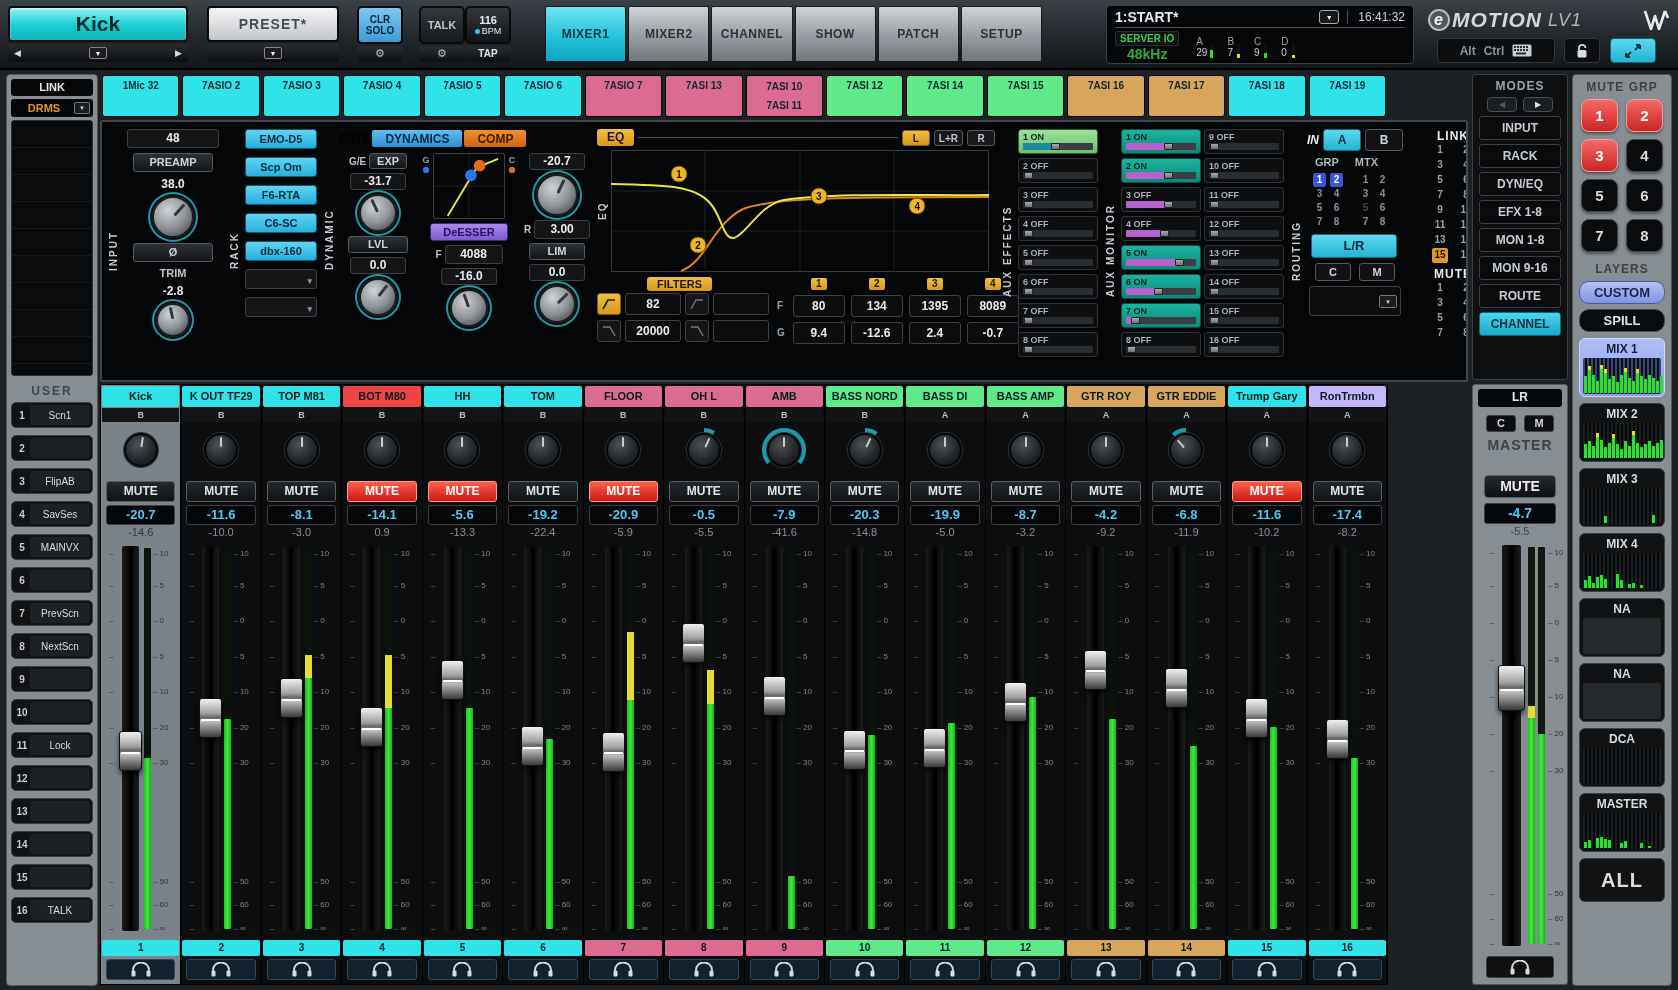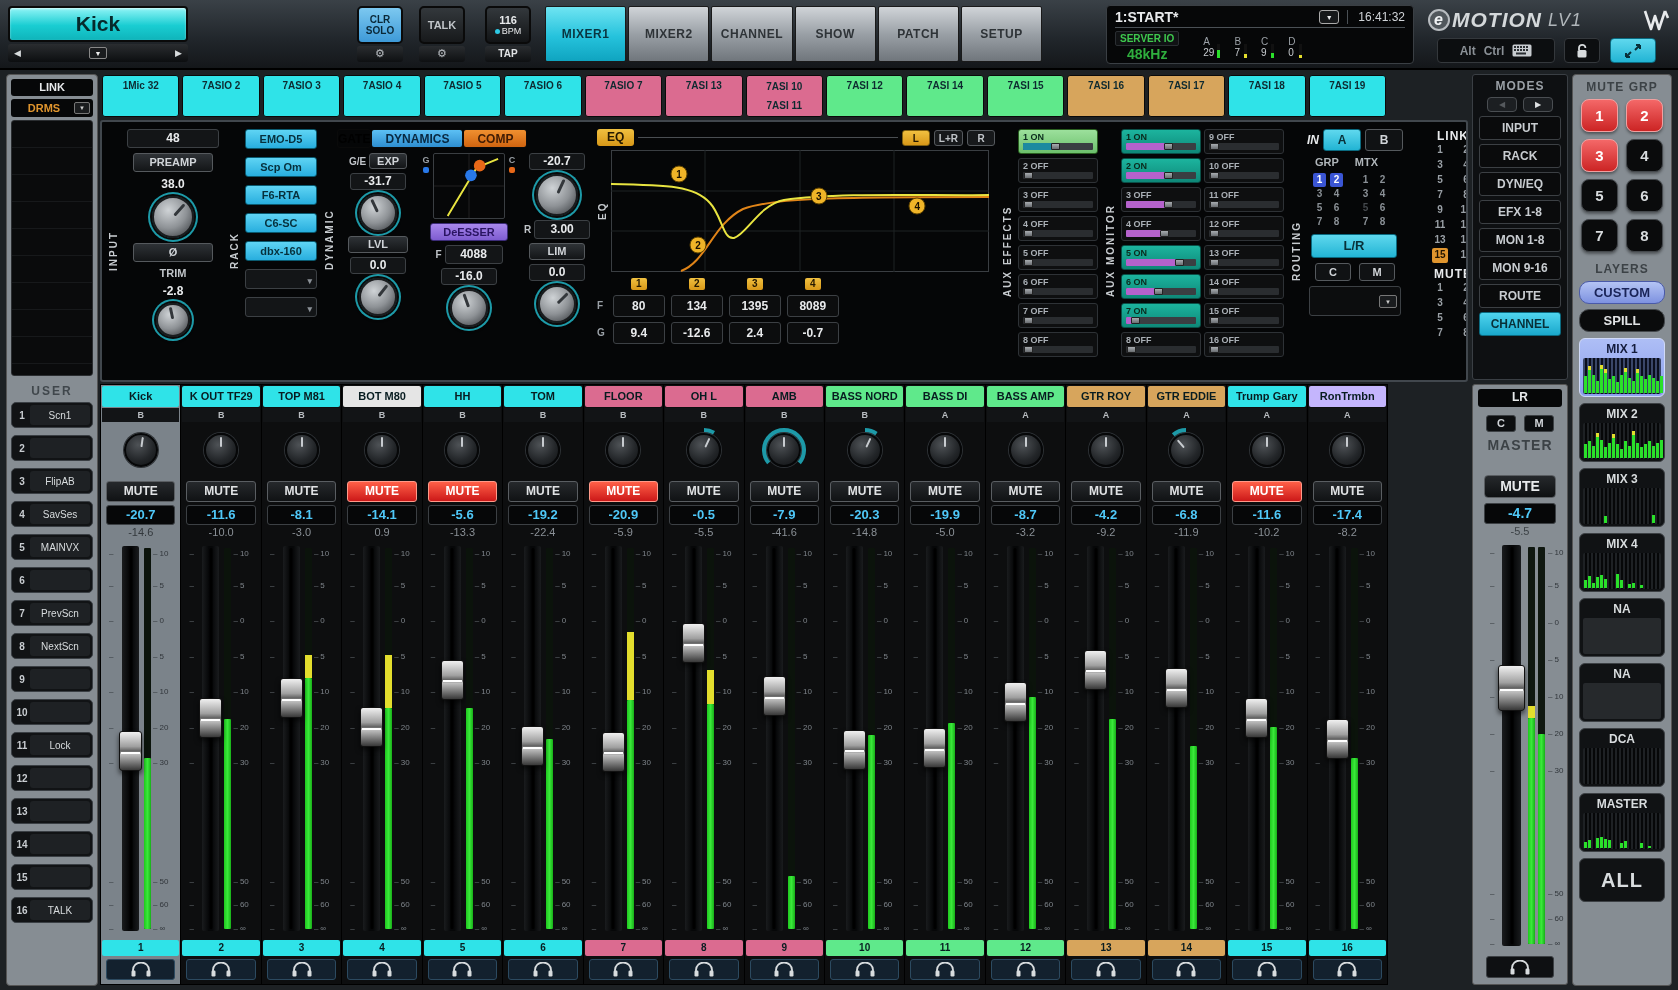--- a/index.html
+++ b/index.html
@@ -42,21 +42,21 @@
     justify-content:center; font-size:12px; font-weight:bold; color:#2e3337;
     letter-spacing:.5px; cursor:default;}
   .tab.active { background:linear-gradient(#6fe4f2,#25c2dc 55%,#0fa4c0); color:#0a3540;}
   #session-panel { left:1106px; top:5px; width:308px; height:59px; background:#060708;
     border:1px solid #3a3f44; border-radius:4px; padding:3px 8px; color:#e8eaec;}
   #session-top { display:flex; align-items:center; border-bottom:1px solid #4a5055; padding-bottom:2px;}
   #session-name { font-size:14px; font-weight:bold; flex:1;}
   #session-dd { width:20px; height:14px; border:1px solid #aaa; border-radius:3px;
     font-size:7px; display:flex;align-items:center;justify-content:center; background:#16181a; margin-right:8px;}
   #session-time { font-size:12px; color:#d0d4d8; border-left:1px solid #4a5055; padding-left:10px;}
-  #session-bot { display:flex; align-items:center; margin-top:3px; gap:24px;}
+  #session-bot { display:flex; align-items:center; margin-top:3px; gap:17px;}
   .srv-chip { font-size:10px; font-weight:bold; color:#3ec84e; border:1px solid #2a2e32;
     background:#101214; padding:0 4px; border-radius:2px; line-height:13px;}
   .srv-rate { font-size:14px; font-weight:bold; color:#2fae3e; text-align:center;}
   .iom { display:flex; align-items:flex-end; gap:3px; font-size:10px; color:#8a9096;}
   .iom .l { color:#9aa0a6; } .iom .v { color:#c8ccd0; }
   .iotick { width:3px; background:#111; position:relative; height:14px;}
   .iotick i { position:absolute; bottom:0; left:0; width:3px; display:block;}
   #logo-row { left:1428px; top:8px; width:240px; height:24px; color:#d4d8da;
     font-style:italic; font-weight:bold; font-size:21px; letter-spacing:1px; display:flex; align-items:center;}
   #logo-e { display:inline-flex; width:22px; height:22px; border:2px solid #b8bcc0; border-radius:50%;
@@ -327,29 +327,35 @@
 
 <div id="topbar" class="abs">
   <div class="tb-group" style="left:8px;width:180px;">
     <div class="title-box" id="kick-box">Kick</div>
     <div class="nav-row">
       <span>◀</span>
       <span class="nav-mid">▼</span>
       <span>▶</span>
     </div>
   </div>
+  <div class="tb-group" style="left:207px;width:132px;">
+    <div class="title-box" id="preset-box">PRESET*</div>
+    <div class="nav-row" style="justify-content:center;">
+      <span class="nav-mid">▼</span>
+    </div>
+  </div>
   <div class="tb-group" style="left:357px;width:46px;">
     <div class="sq-btn" id="clrsolo-btn">CLR SOLO</div>
     <div class="gear-row">⚙</div>
   </div>
   <div class="tb-group" style="left:419px;width:46px;">
     <div class="sq-btn" id="talk-btn">TALK</div>
     <div class="gear-row">⚙</div>
   </div>
-  <div class="tb-group" style="left:485px;width:46px;">
+  <div class="tb-group" style="left:465px;width:46px;">
     <div id="bpm-box">
       <div class="v">116</div>
       <div><span id="bpm-dot"></span><span>BPM</span></div>
     </div>
     <div id="tap-row">TAP</div>
   </div>
   <div id="main-tabs" class="abs">
       <div class="tab active">MIXER1</div>
       <div class="tab">MIXER2</div>
       <div class="tab">CHANNEL</div>
@@ -724,20 +730,47 @@
           <path d="M70 121 C95 112 102 74 132 59 C162 48 220 47 378 47" fill="none" stroke="#e08418" stroke-width="2"></path>
           <path d="M0 34 C58 35 84 36 99 53 C111 66 112 90 123 88 C136 84 148 55 173 50 C228 42 320 46 378 45" fill="none" stroke="#e8e440" stroke-width="2"></path>
         </svg>
       <div class="eq-pt" style="left: 18%; top: 20%;">1</div>
           <div class="eq-pt" style="left: 23%; top: 78%;">2</div>
           <div class="eq-pt" style="left: 55%; top: 38%;">3</div>
           <div class="eq-pt" style="left: 81%; top: 46%;">4</div>
         </div>
     </div>
     <div id="eq-filters">
+      <div class="flt-left">
+        <div class="flabel">FILTERS</div>
+        <div class="ficon on">
+            <svg width="14" height="12" viewBox="0 0 14 12">
+              <path d="M1 11 L6 2 H13" fill="none" stroke="#241800" stroke-width="1.6"></path>
+            </svg>
+          </div>
+        <div class="fval">82</div>
+        <div class="ficon">
+            <svg width="14" height="12" viewBox="0 0 14 12">
+              <path d="M1 11 L6 2 H13" fill="none" stroke="#777" stroke-width="1.4"></path>
+            </svg>
+          </div>
+        <div class="fval"></div>
+        <div class="ficon">
+            <svg width="14" height="12" viewBox="0 0 14 12">
+              <path d="M1 2 H8 L13 11" fill="none" stroke="#777" stroke-width="1.4"></path>
+            </svg>
+          </div>
+        <div class="fval">20000</div>
+        <div class="ficon">
+            <svg width="14" height="12" viewBox="0 0 14 12">
+              <path d="M1 2 H8 L13 11" fill="none" stroke="#777" stroke-width="1.4"></path>
+            </svg>
+          </div>
+        <div class="fval"></div>
+      </div>
       <div class="fg-col">
         <div>F</div>
         <div>G</div>
       </div>
       <div id="eq-bands">
           <div class="band">
             <div class="band-tag">1</div>
             <div class="fval">80</div>
             <div class="fval">9.4</div>
           </div>
@@ -1207,21 +1240,21 @@
       <div class="snum" style="background: rgb(47, 227, 232);">3</div>
       <div class="sphones">
         <svg width="22" height="15" viewBox="0 0 22 15">
           <path d="M3 13 V8 a8 7.5 0 0 1 16 0 V13" fill="none" stroke="#d8dcde" stroke-width="1.8"></path>
           <rect x="1.5" y="8.5" width="4" height="6" rx="1.2" fill="#d8dcde"></rect>
           <rect x="16.5" y="8.5" width="4" height="6" rx="1.2" fill="#d8dcde"></rect>
         </svg>
       </div>
     </div>
     <div class="strip">
-      <div class="sname" style="background: #e5e5e5;">BOT M80</div>
+      <div class="sname" style="background: #ef4444;">BOT M80</div>
       <div class="sab">B</div>
       <div class="sknob">
         <div class="pan">
           <div class="pcap">
             <div class="prot" style="transform: rotate(0deg);">
               <div class="pptr"></div>
             </div>
           </div>
         </div>
       </div>

